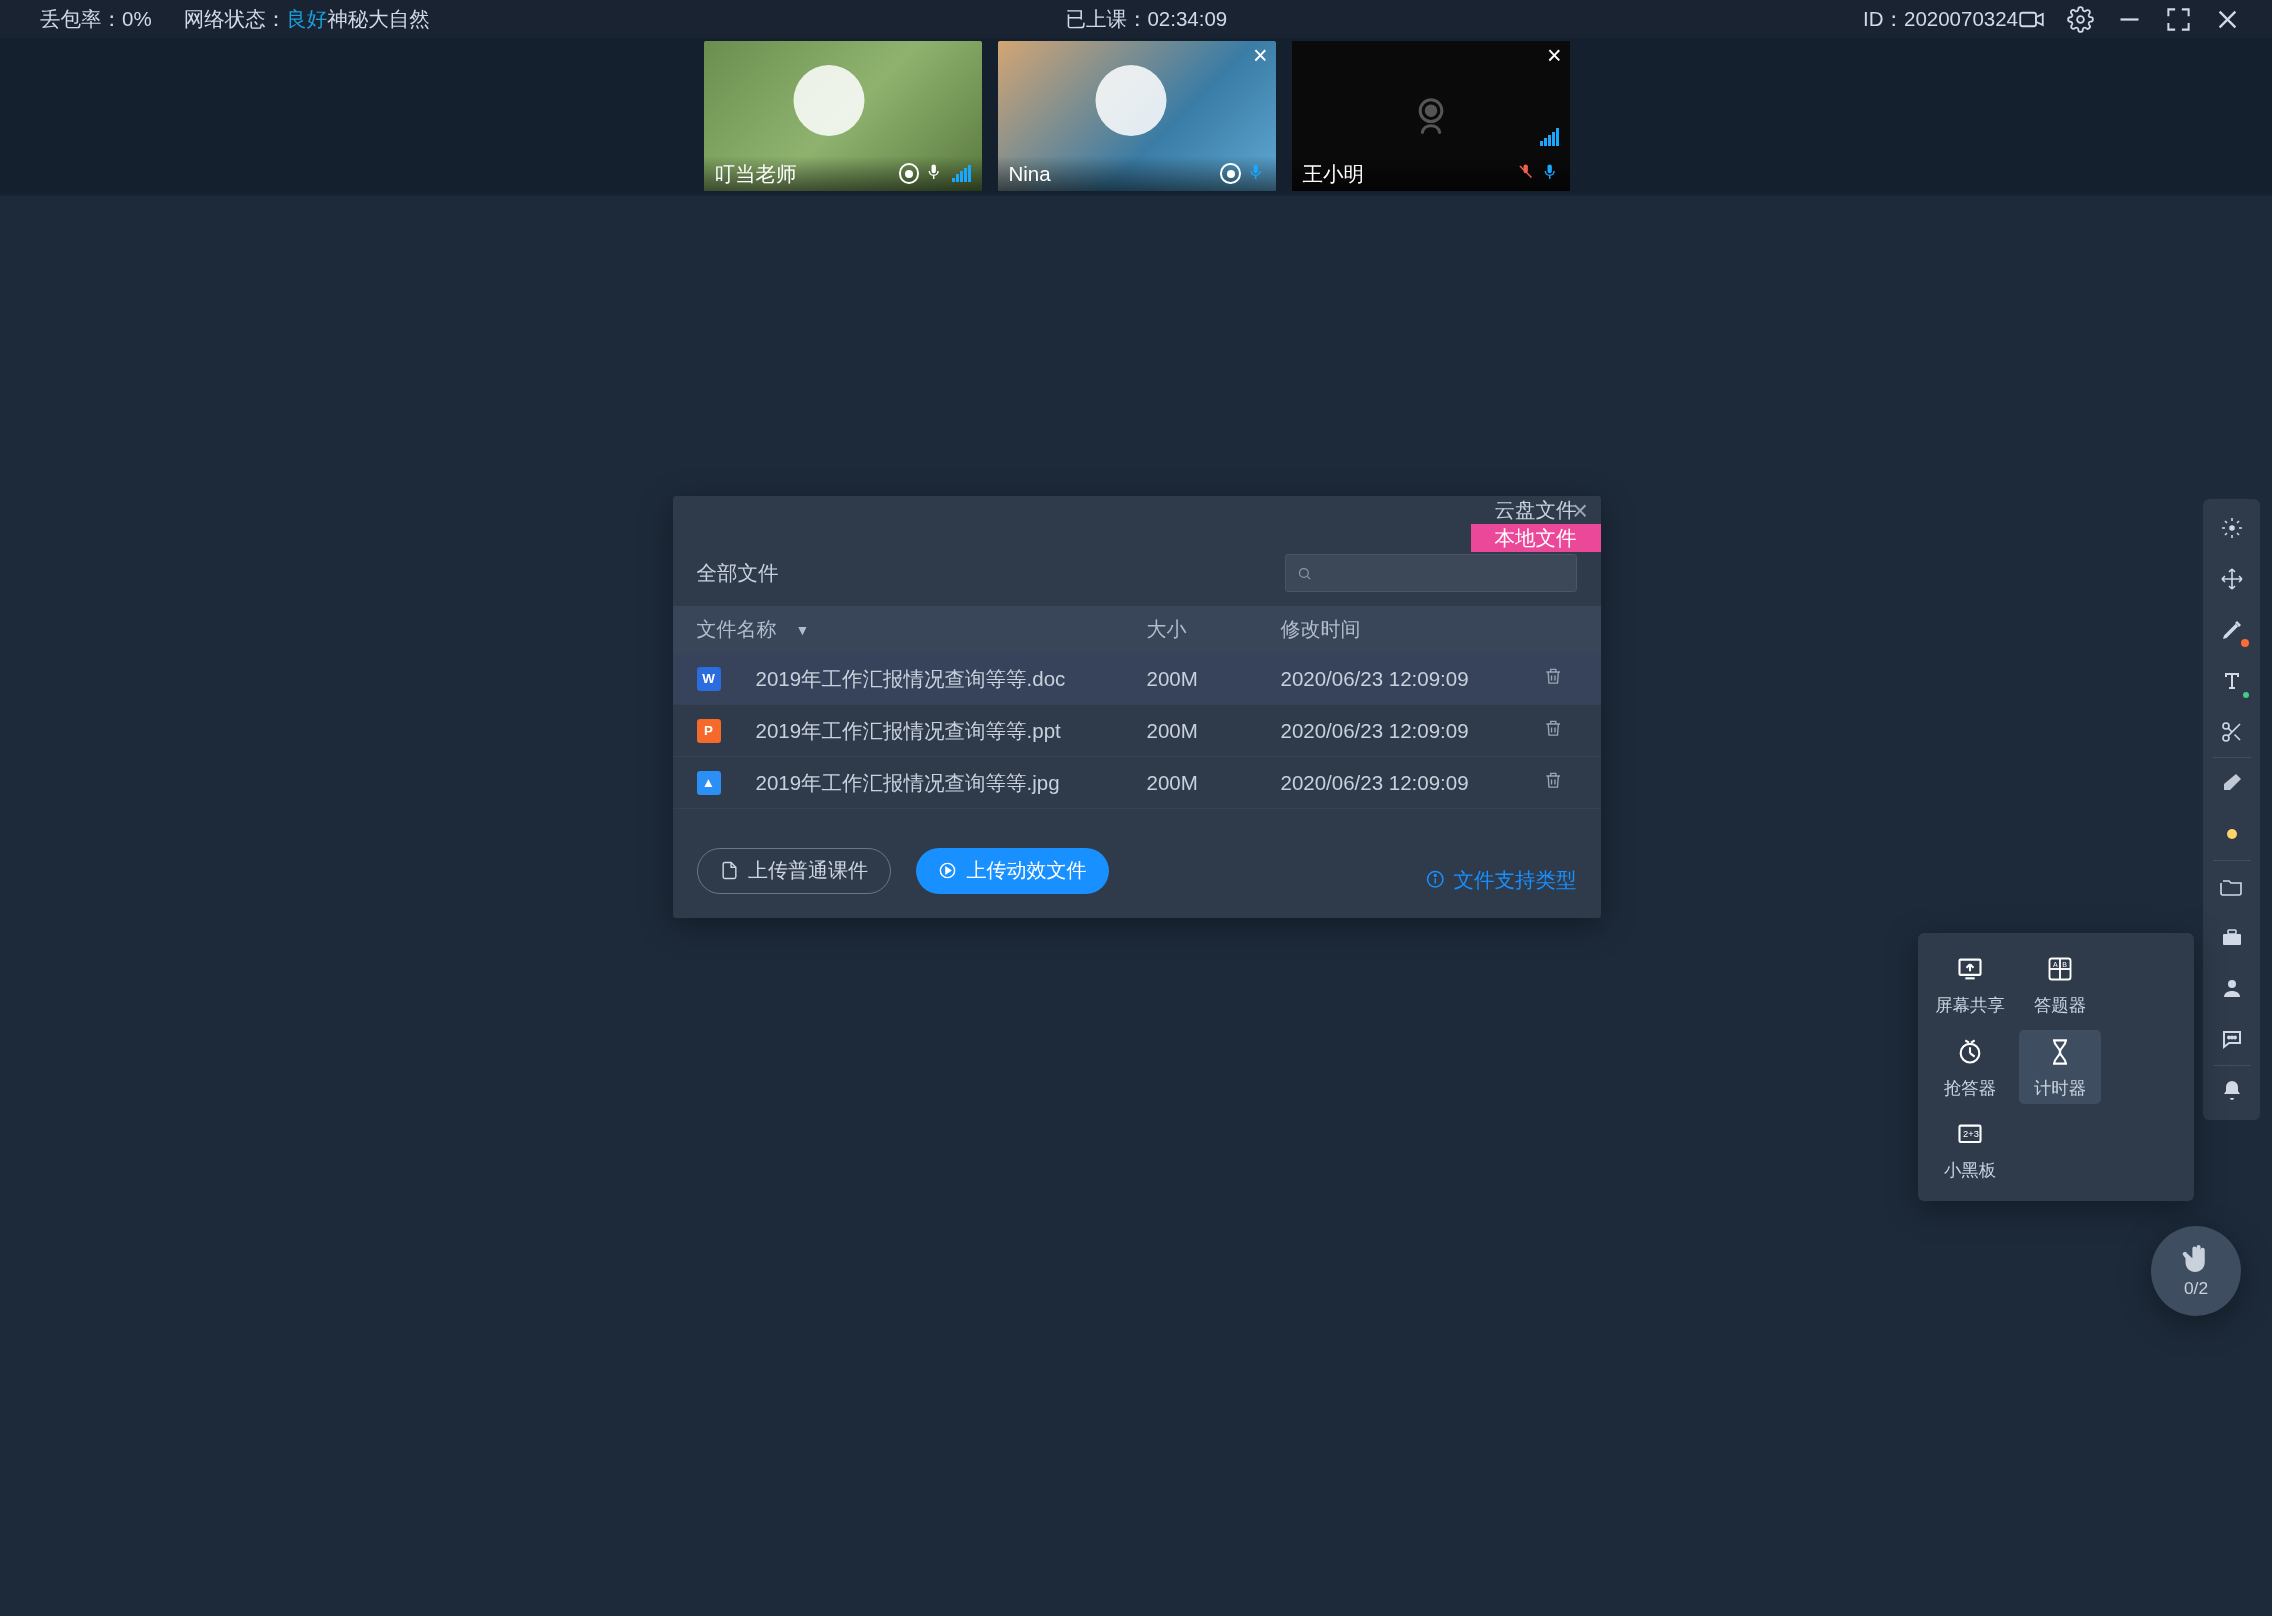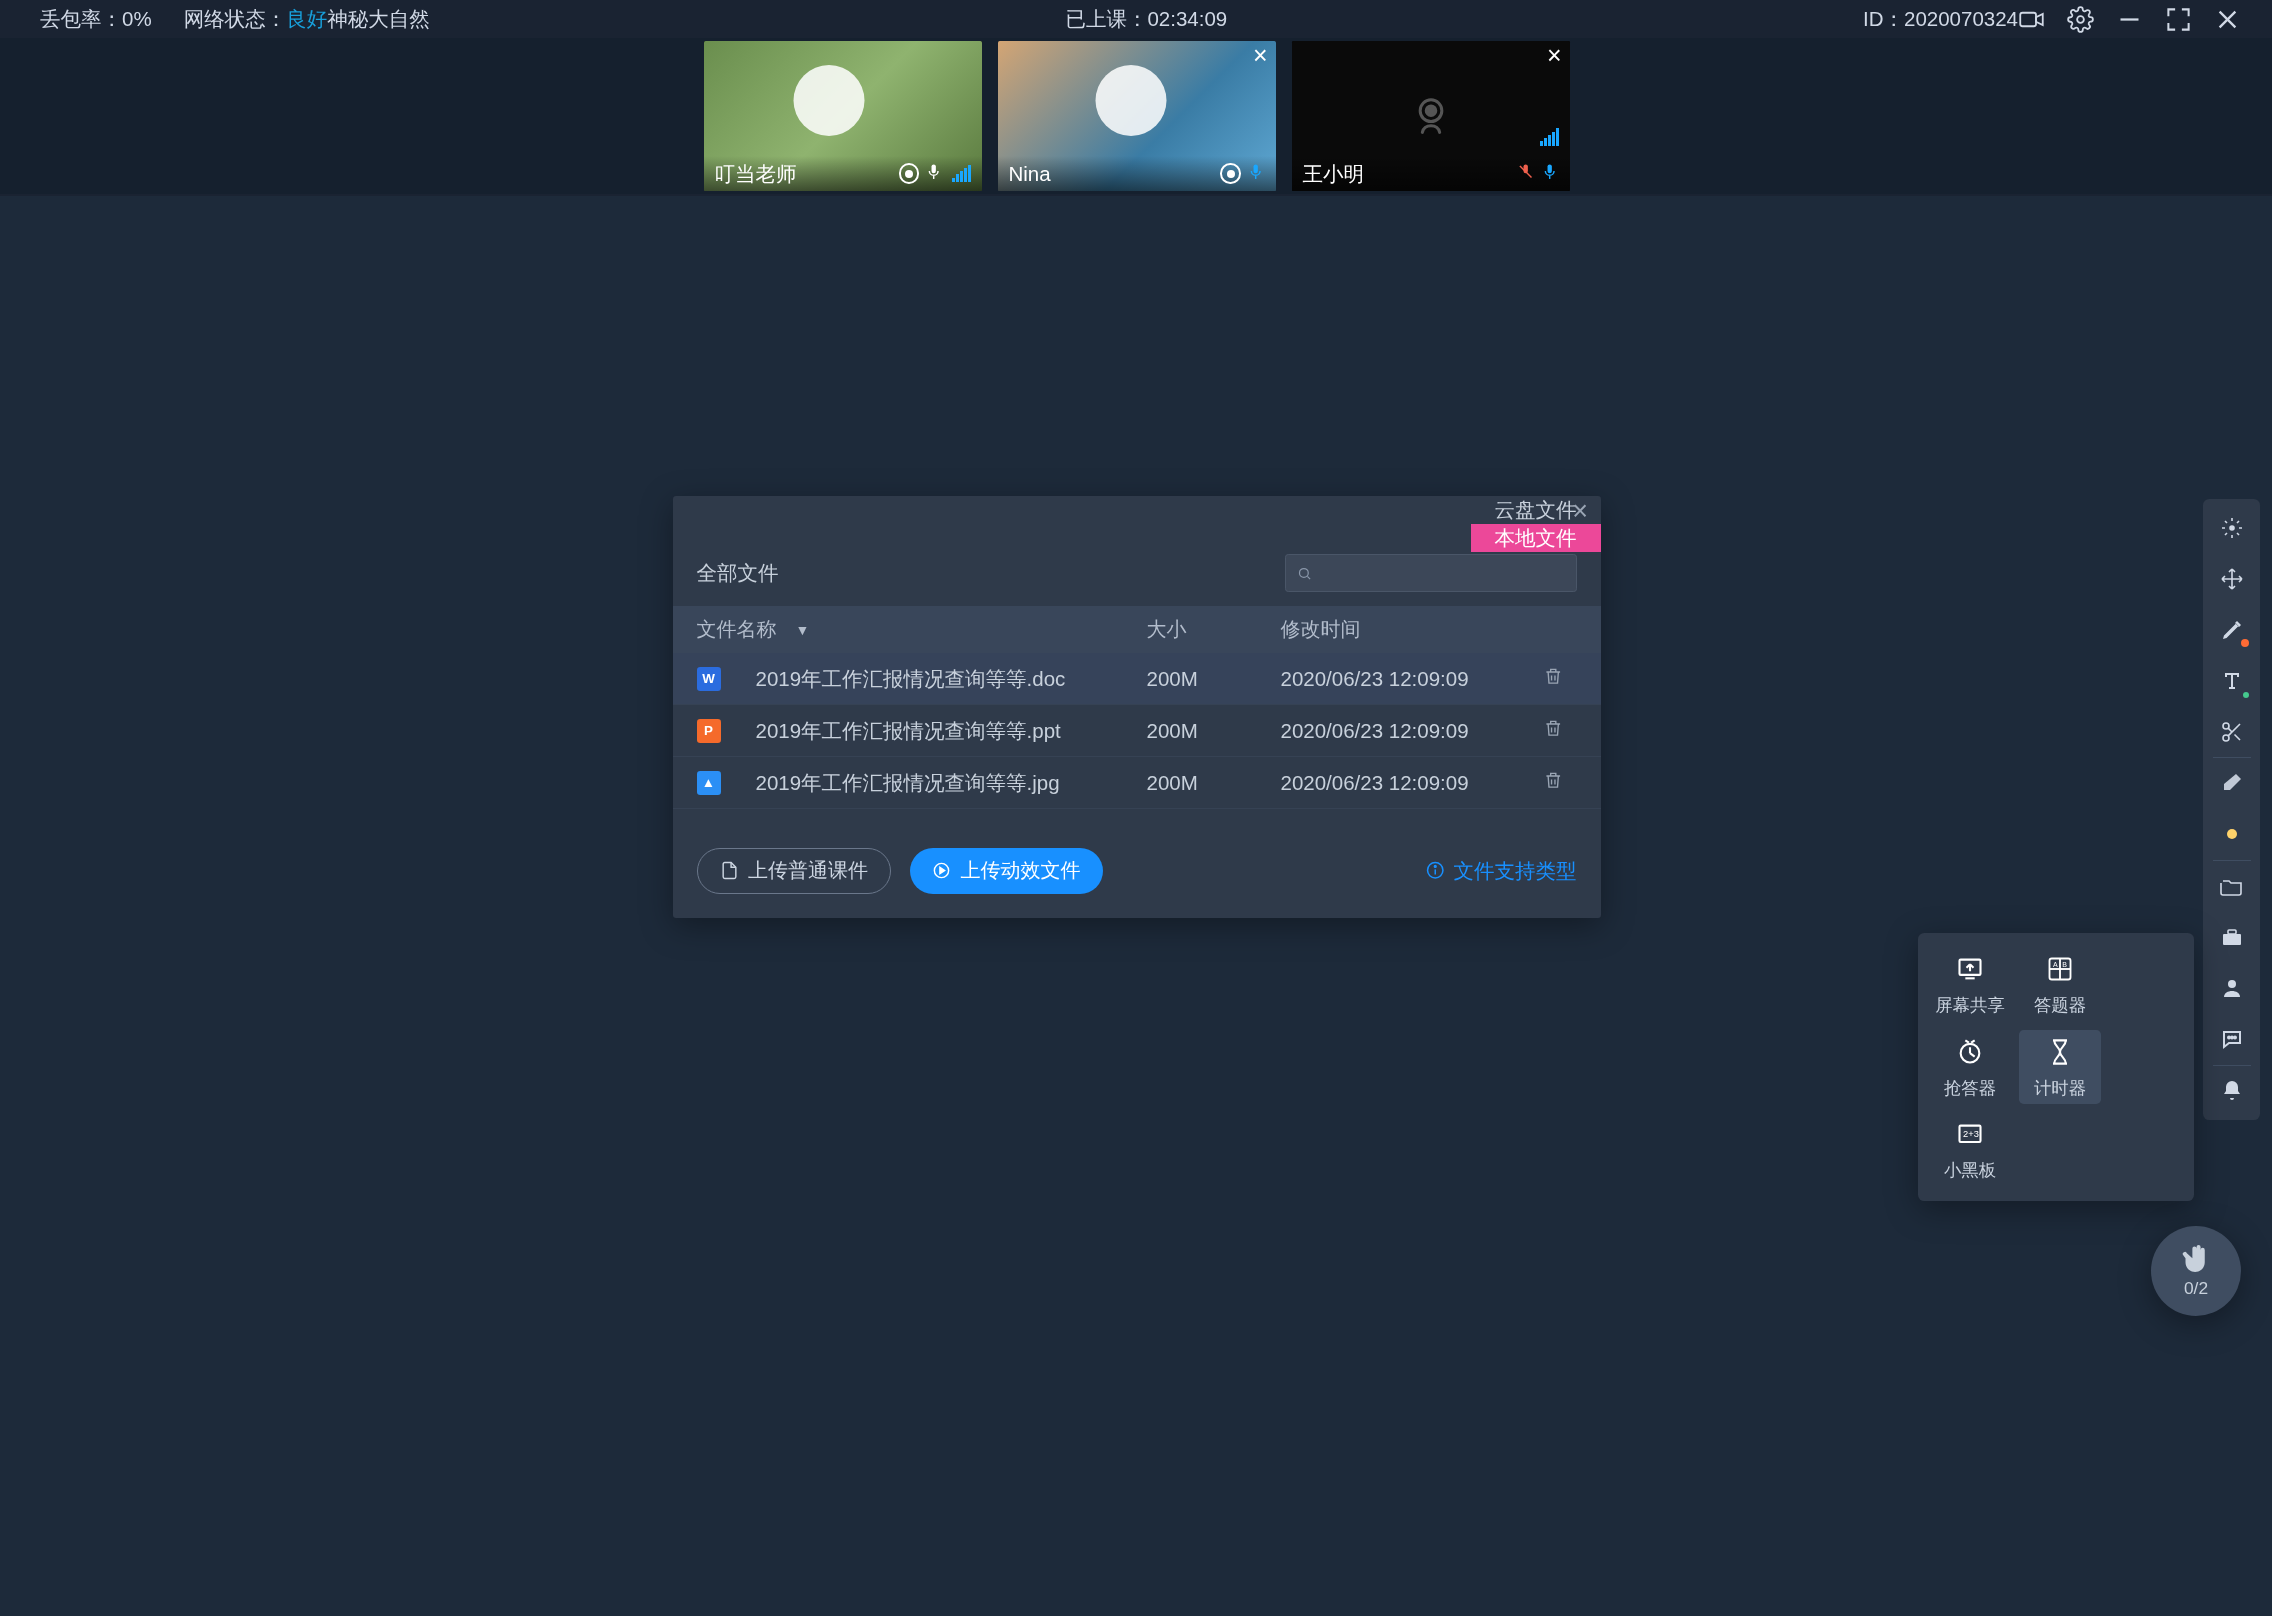--- a/index.html
+++ b/index.html
@@ -118,21 +118,21 @@
   }
   .filerow.first{ background:#36435a;}
   .ficon { width:24px; height:24px; border-radius:3.2px; display:flex; align-items:center; justify-content:center; color:#fff; font-size:13.4px; font-weight:bold; margin-right:16px;}
   .ficon.doc{background:#2b6cdf;}
   .ficon.ppt{background:#f56a2b;}
   .ficon.jpg{background:#2b8ff5;}
   .trash{ cursor:pointer; color:#9aa5b4;}
   .trash svg{ width:20.5px; height:20.5px;}
   .file-body{ min-height: 174px;}
   .dlg-footer {
-    display:flex; align-items:center; padding: 20.5px 24px 24px 24px; gap: 19px;
+    display:flex; align-items:flex-end; padding: 20.5px 24px 24px 24px; gap: 25px;
   }
   .btn {
     height:46px; padding: 0 22px; border-radius:23px; display:flex; align-items:center; gap:9.5px;
     cursor:pointer; font-size:20px;
   }
   .btn.outline { border:0.8px solid #6a778b; color:#cdd6e2;}
   .btn.primary { background:#1890ff; color:#fff;}
   .btn svg{ width:19px; height:19px;}
   .dlg-footer .spacer{ flex:1;}
   .support-link { color:#1890ff; display:flex; align-items:center; gap:8px; cursor:pointer;}

